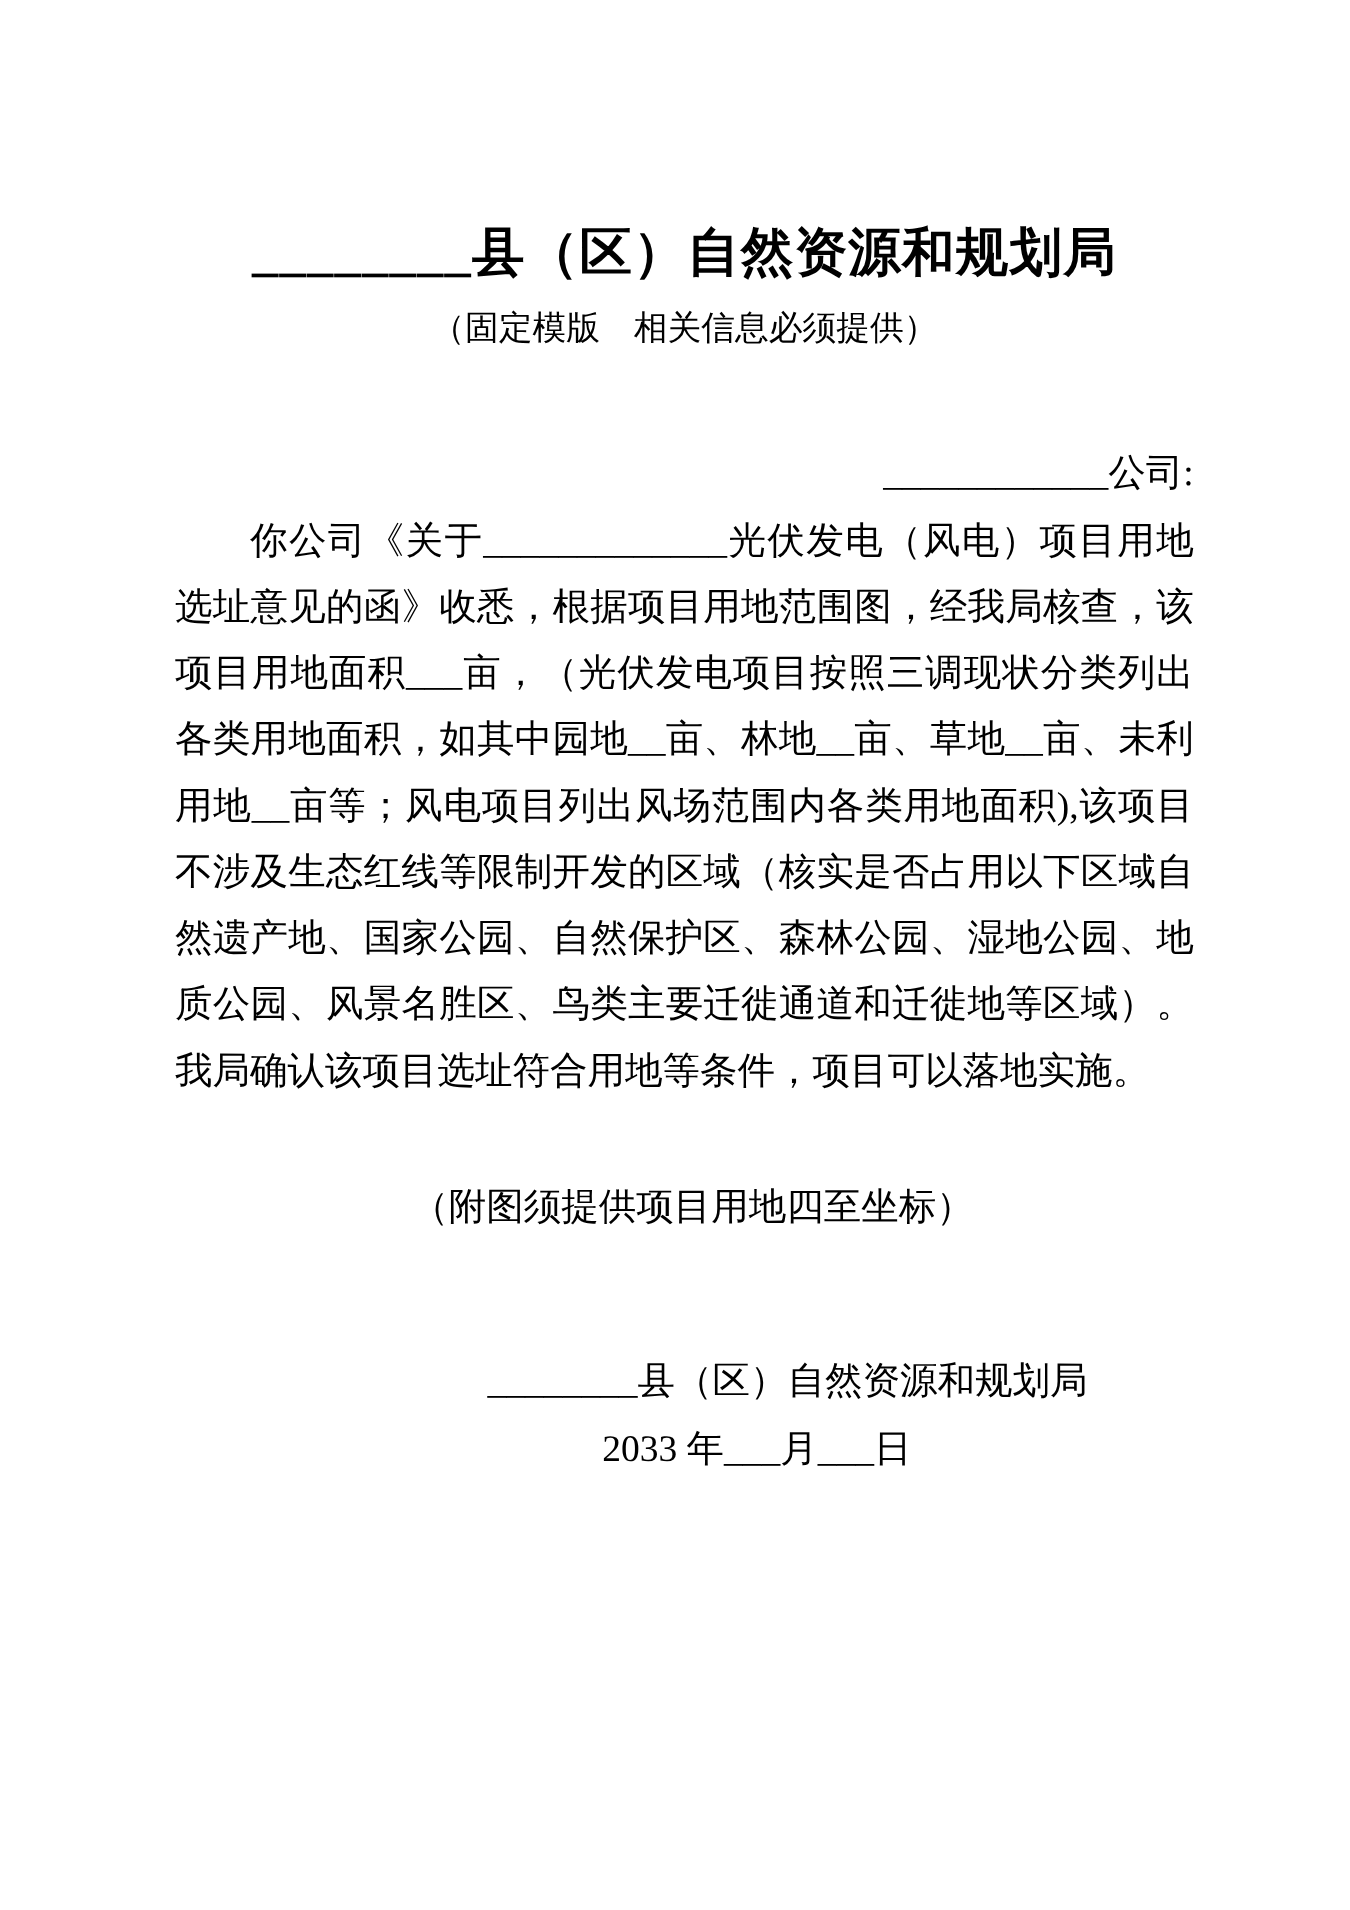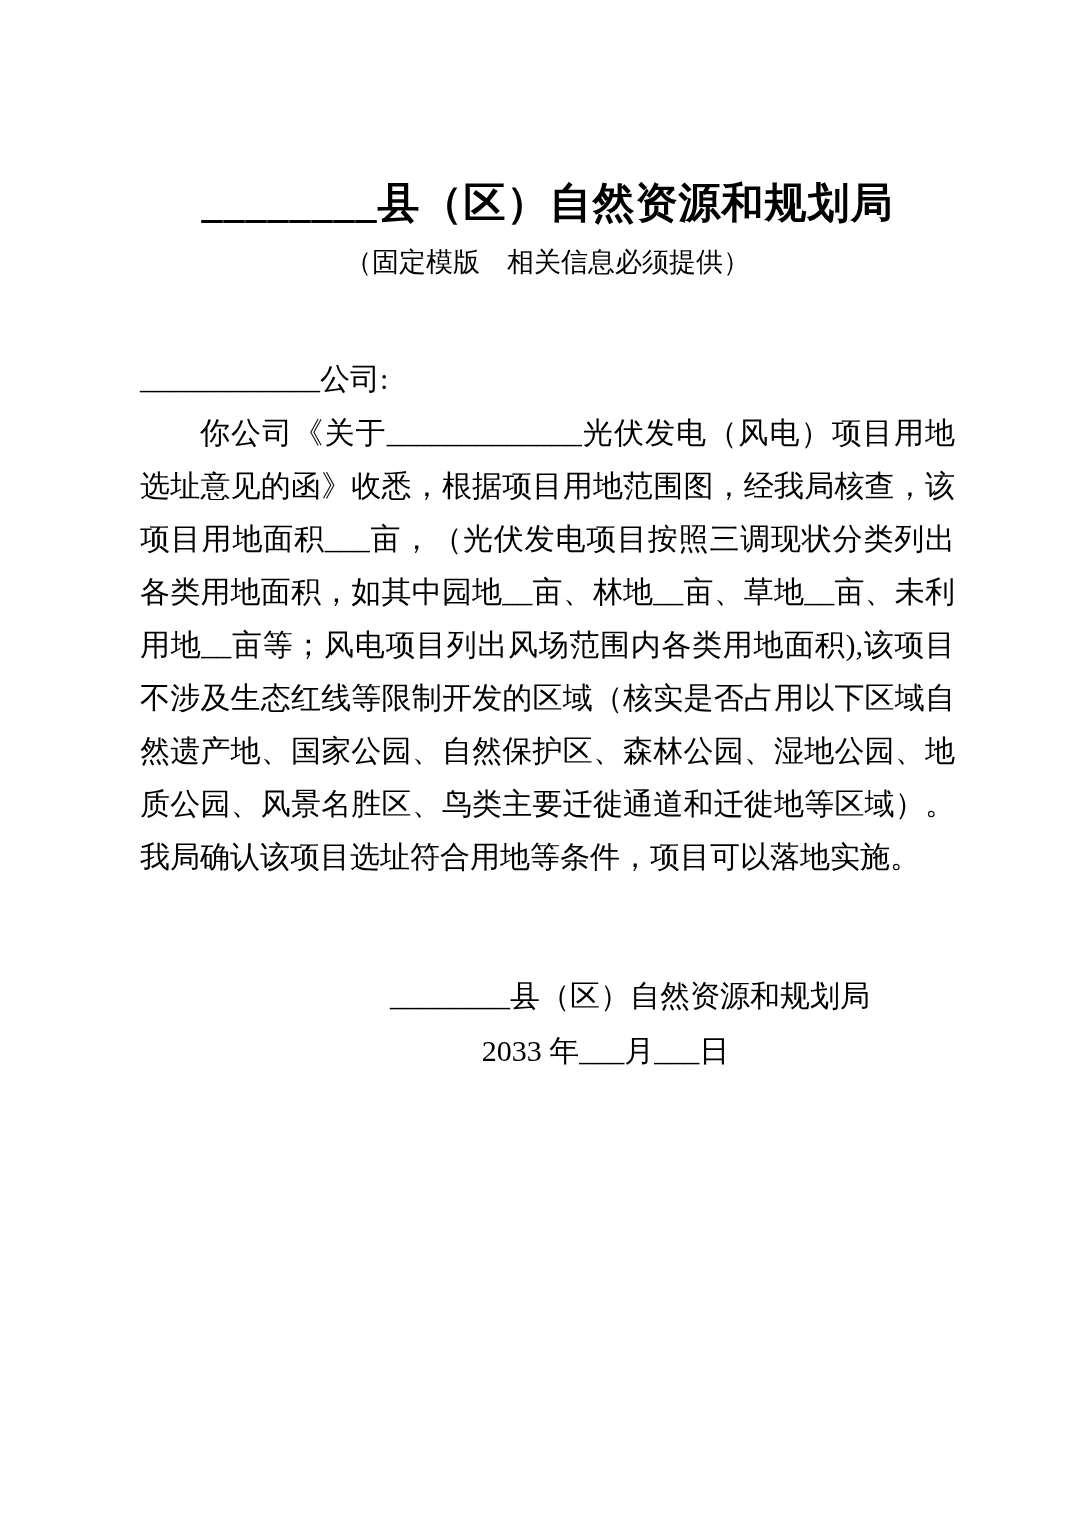--- a/index.html
+++ b/index.html
@@ -27,20 +27,21 @@
   .subtitle {
     text-align: center;
     font-size: 27px;
     line-height: 36px;
     margin-top: 12px;
   }
   .salutation {
     font-size: 30px;
     line-height: 54px;
     margin-top: 72px;
+    text-align: right;
   }
   .paragraph {
     font-size: 30px;
     line-height: 53px;
     text-align: justify;
     text-indent: 2em;
   }
   .attachments {
     font-size: 30px;
     line-height: 53px;
@@ -81,20 +82,21 @@
       <div>________县（区）自然资源和规划局</div>
     </div>
 
     <div class="subtitle">（固定模版　相关信息必须提供）</div>
 
     <div class="salutation">____________公司:</div>
 
     <div class="paragraph">你公司《关于_____________光伏发电（风电）项目用地选址意见的函》收悉，根据项目用地范围图，经我局核查，该项目用地面积___亩，（光伏发电项目按照三调现状分类列出各类用地面积，如其中园地__亩、林地__亩、草地__亩、未利用地__亩等；风电项目列出风场范围内各类用地面积),该项目不涉及生态红线等限制开发的区域（核实是否占用以下区域自然遗产地、国家公园、自然保护区、森林公园、湿地公园、地质公园、风景名胜区、鸟类主要迁徙通道和迁徙地等区域）。我局确认该项目选址符合用地等条件，项目可以落地实施。</div>
 
     <div class="attachments">
+      <div class="attachment-line-3">（附图须提供项目用地四至坐标）</div>
     </div>
 
     <div class="signature">________县（区）自然资源和规划局</div>
 
     <div class="date">2033 年___月___日</div>
 
   </div>
 
   <div class="page-number">— 17 —</div>
 </div>

